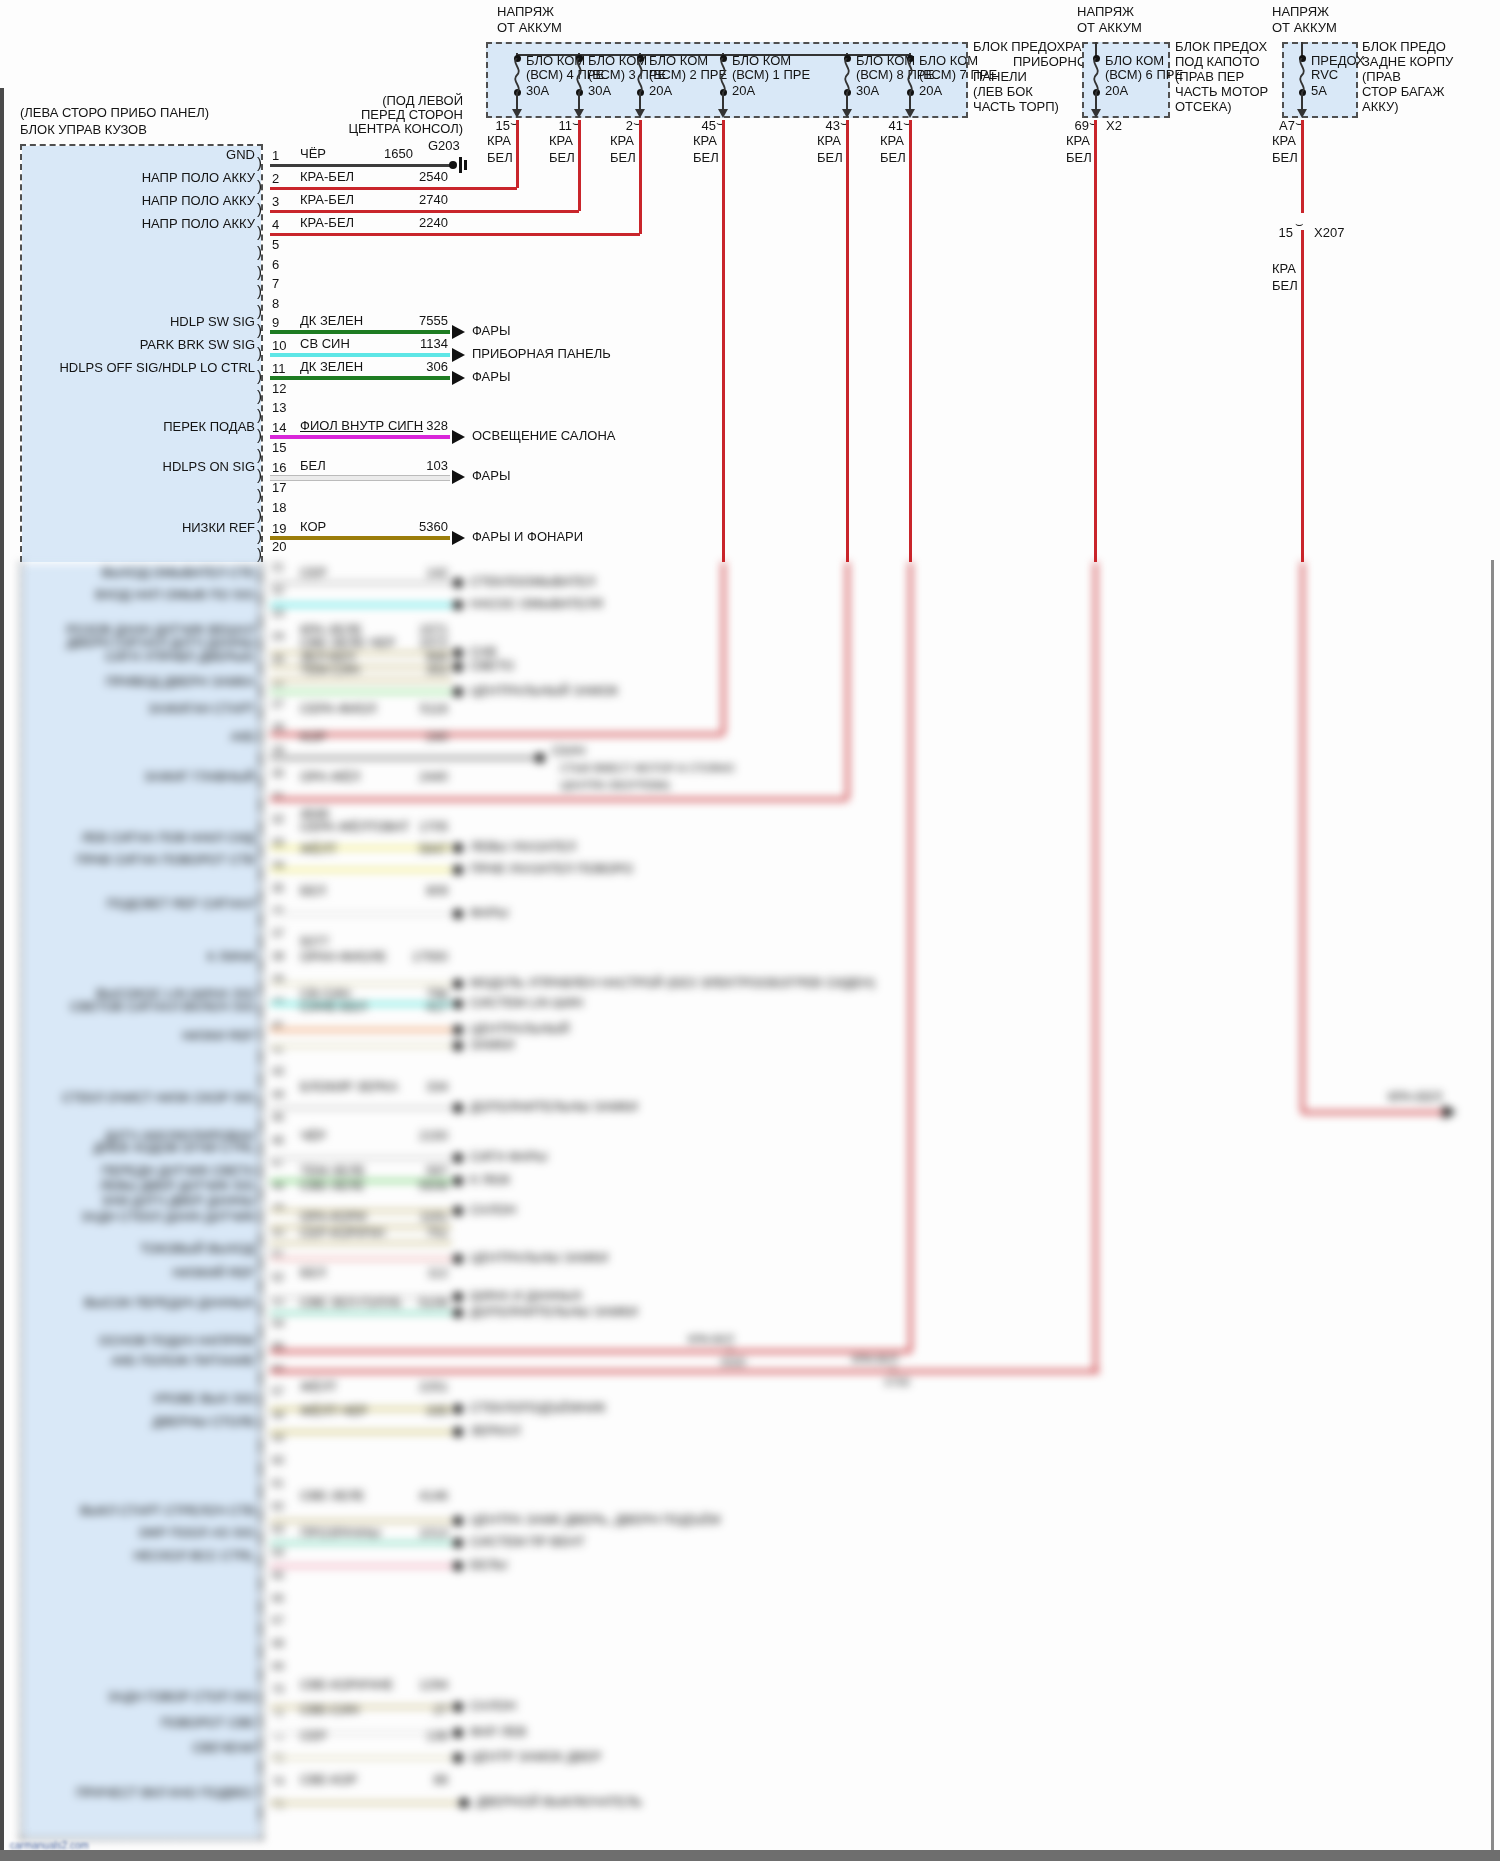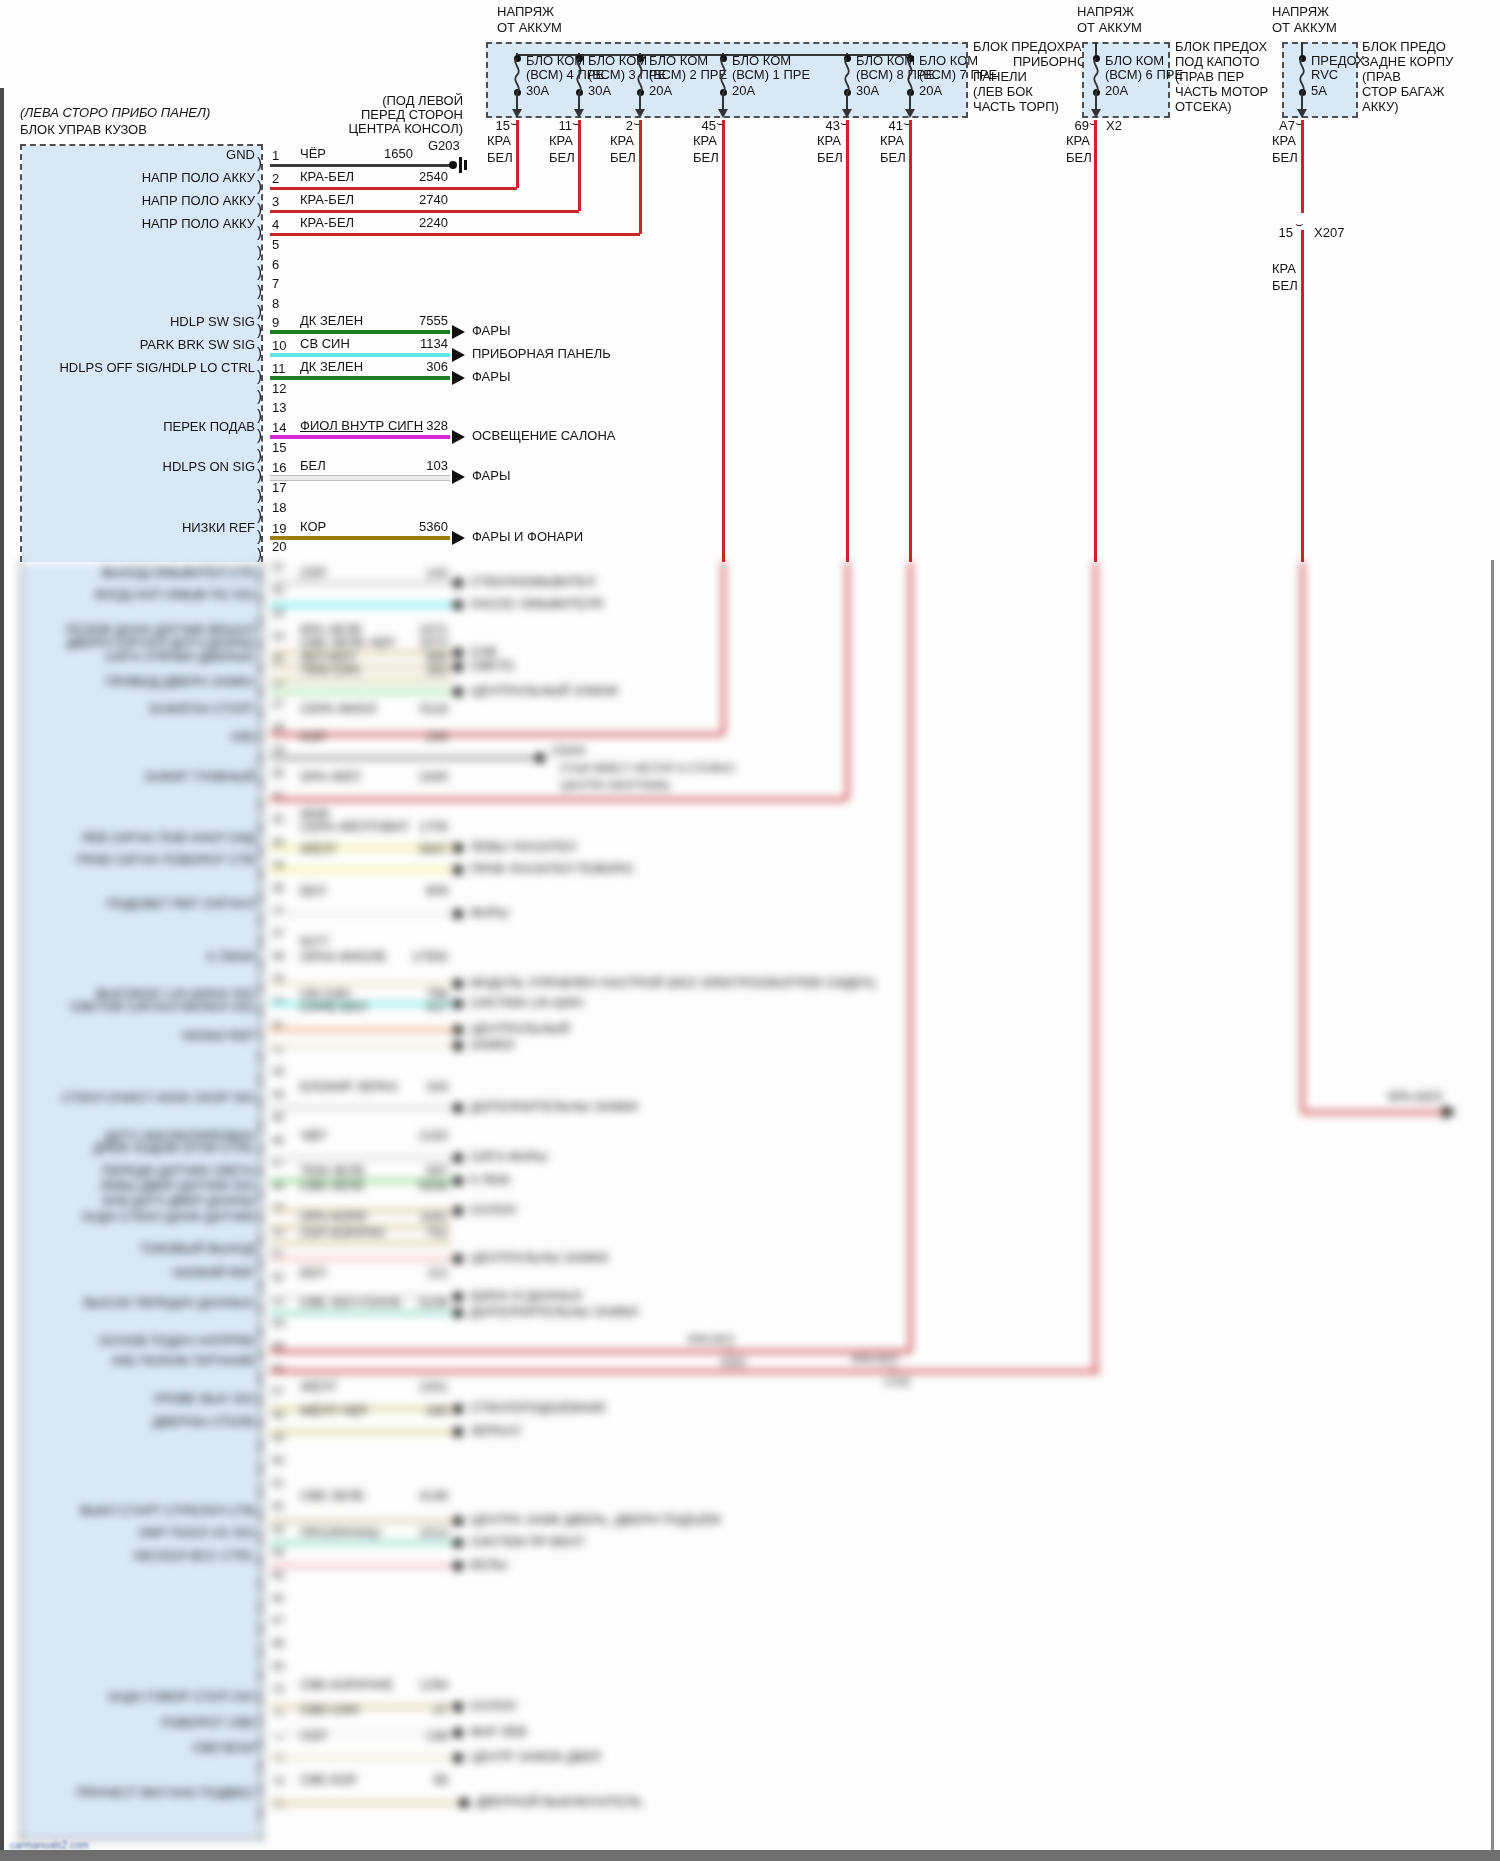--- a/index.html
+++ b/index.html
@@ -175,21 +175,21 @@
       <div class="abs" style="left: 721.5px; top: 120px; width: 3px; height: 442px; background: rgb(201, 37, 43);"></div>
       <div class="abs" style="left: 845.5px; top: 120px; width: 3px; height: 442px; background: rgb(201, 37, 43);"></div>
       <div class="abs" style="left: 908.5px; top: 120px; width: 3px; height: 442px; background: rgb(201, 37, 43);"></div>
       <div class="abs" style="left: 1093.5px; top: 120px; width: 3px; height: 442px; background: rgb(201, 37, 43);"></div>
       <div class="abs" style="left: 1300.5px; top: 120px; width: 3px; height: 93px; background: rgb(201, 37, 43);"></div>
       <div class="abs" style="left: 1300.5px; top: 230px; width: 3px; height: 332px; background: rgb(201, 37, 43);"></div>
       <div class="abs" style="left: 22px; top: 146px; width: 239px; height: 416px; background: rgb(217, 232, 247);"></div>
       <div class="abs" style="left: 20px; top: 144px; width: 243px; height: 0px; border-top: 2px dashed rgb(79, 79, 79);"></div>
       <div class="abs" style="left: 20px; top: 144px; width: 0px; height: 418px; border-left: 2px dashed rgb(79, 79, 79);"></div>
       <div class="abs" style="left: 261px; top: 144px; width: 0px; height: 418px; border-left: 2px dashed rgb(79, 79, 79);"></div>
-      <div class="abs t" style="left: 20px; top: 106px; font-style: italic;">(ЛЕВА СТОРО ПРИБО ПАНЕЛ)</div>
+      <div class="abs t" style="left: 20px; top: 106px;">(ЛЕВА СТОРО ПРИБО ПАНЕЛ)</div>
       <div class="abs t" style="left: 20px; top: 123px;">БЛОК УПРАВ КУЗОВ</div>
       <div class="abs t tr" style="left: 463px; top: 94px;">(ПОД ЛЕВОЙ</div>
       <div class="abs t tr" style="left: 463px; top: 108px;">ПЕРЕД СТОРОН</div>
       <div class="abs t tr" style="left: 463px; top: 122px;">ЦЕНТРА КОНСОЛ)</div>
       <div class="abs t" style="left: 428px; top: 139px;">G203</div>
       <div class="abs t" style="left: 272px; top: 149px;">1</div>
       <div class="abs t" style="left: 257px; top: 155px; font-size: 15px; color: rgb(34, 34, 34);">)</div>
       <div class="abs t tr" style="left: 255px; top: 148px;">GND</div>
       <div class="abs" style="left: 270px; top: 163.5px; width: 180px; height: 3px; background: rgb(60, 60, 60);"></div>
       <div class="abs t tr" style="left: 413px; top: 147px;">1650</div>

